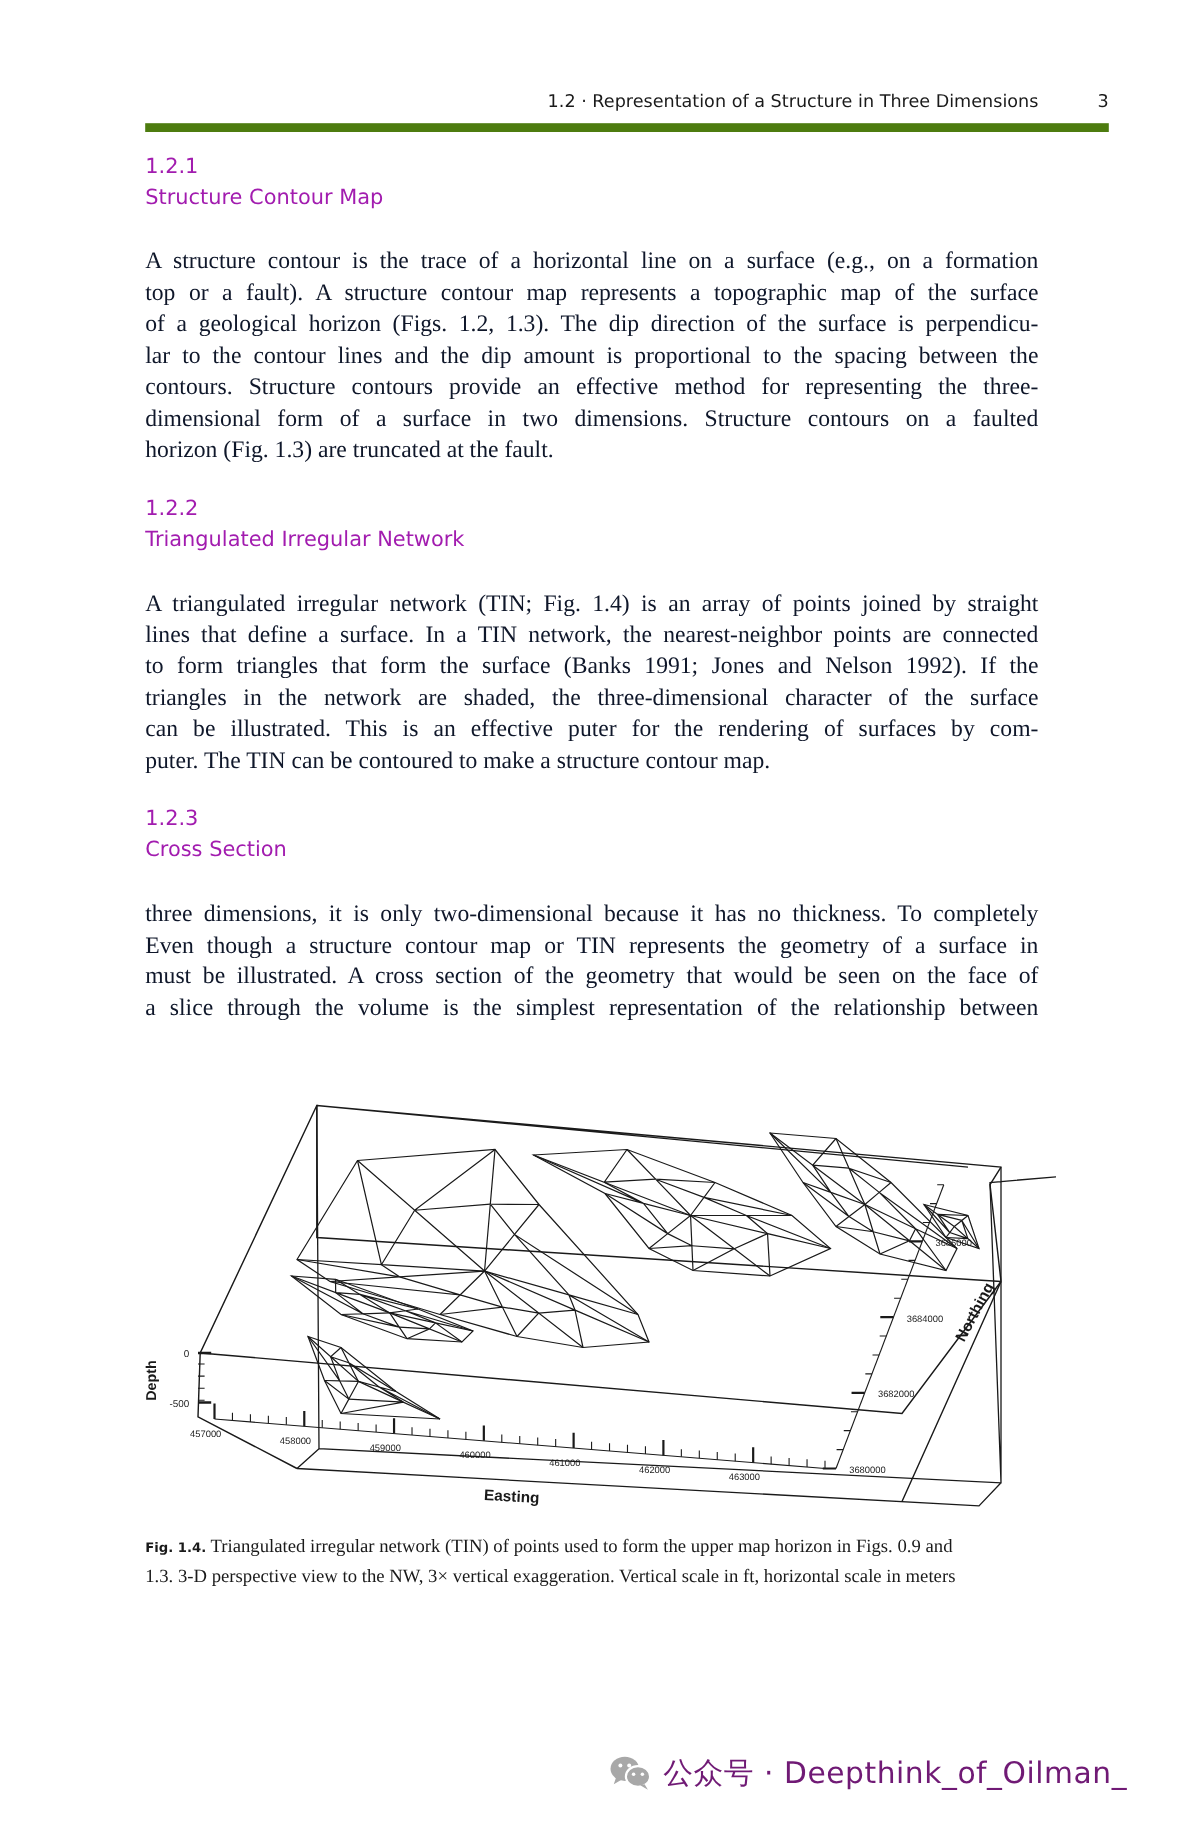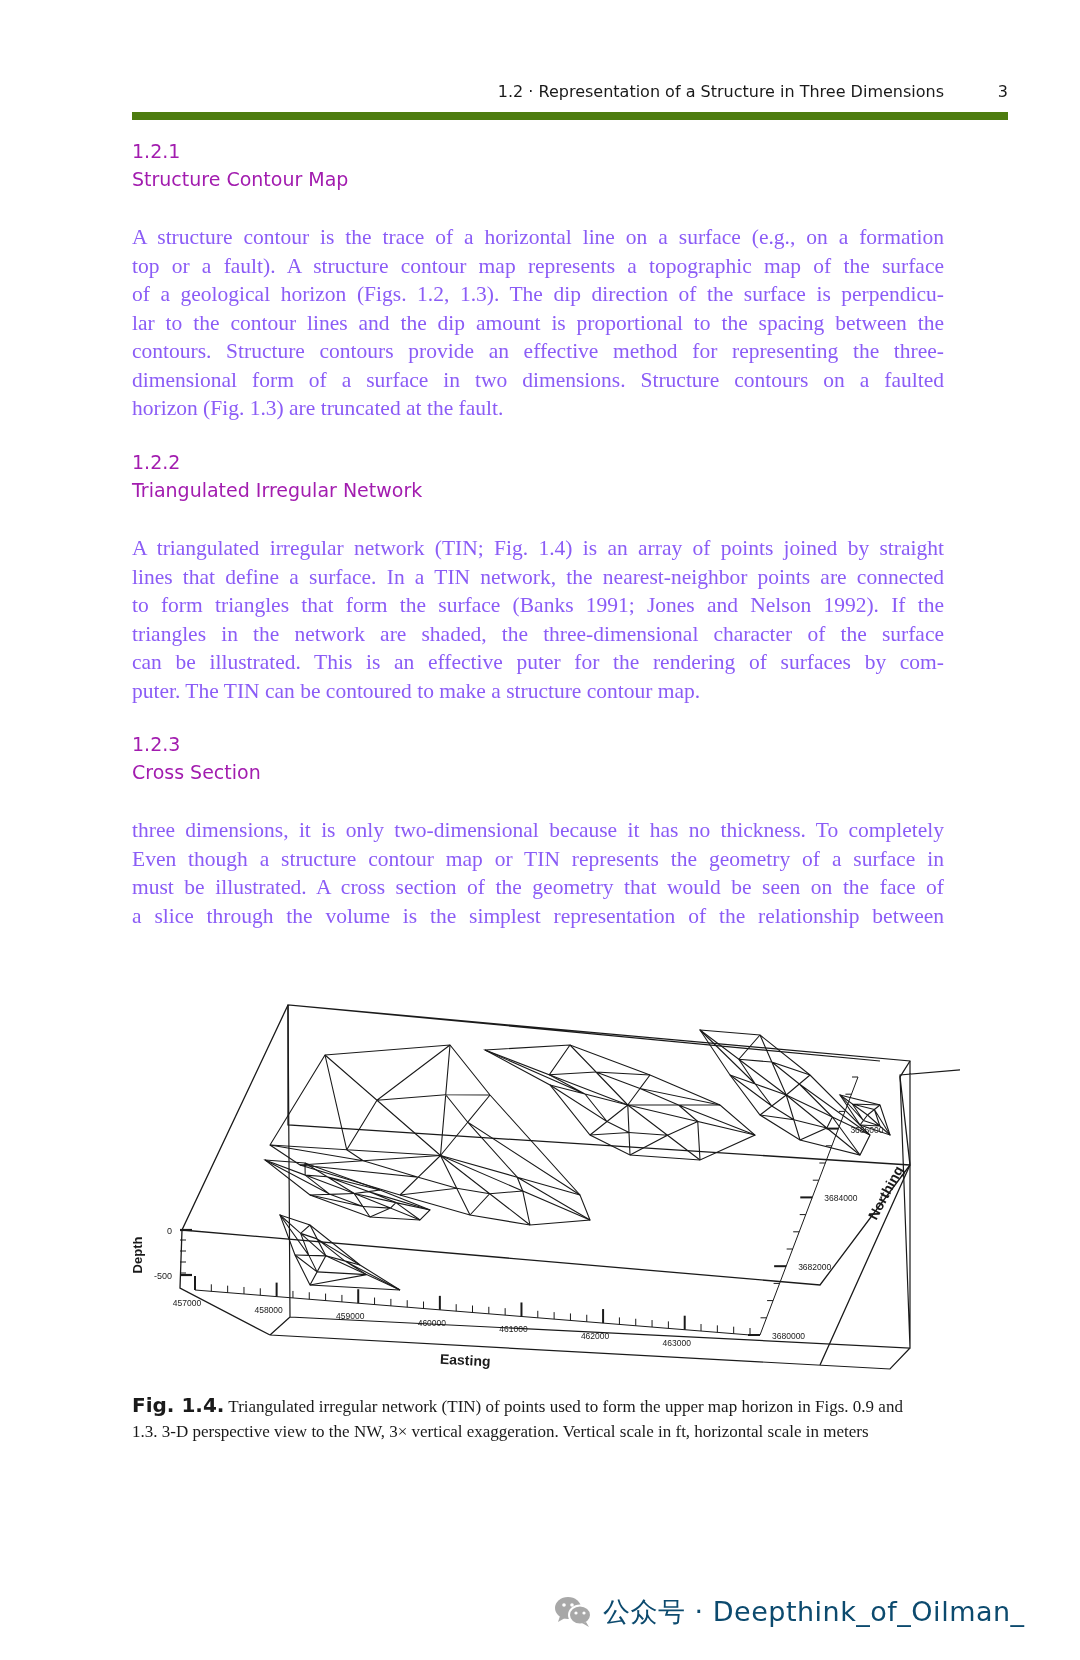--- a/index.html
+++ b/index.html
@@ -10,34 +10,34 @@
       font-family: "DejaVu Sans", sans-serif; font-size: 16px;
     }
     .running-head .rh-title { position: absolute; right: 64px; top: 4px; }
     .running-head .rh-page { position: absolute; right: 0px; top: 4px; }
     .sec-num, .sec-title {
       position: absolute; left: 132px; font-family: "DejaVu Sans", sans-serif; font-size: 19px; color: #a21caf;
     }
     .para {
       position: absolute; left: 132px; width: 812px;
       font-family: "Liberation Serif", serif; font-size: 21.5px; line-height: 28.5px;
-      text-align: justify; color: #8b5cf6;
+      text-align: justify; color: #0f172a;
     }
     .para span { display: block; text-align: justify; text-align-last: justify; white-space: nowrap; }
     .para span.last { text-align-last: left; }
     #figure { position: absolute; left: 120px; top: 985px; width: 840px; height: 400px; }
     .caption {
       position: absolute; left: 132px; top: 1393px; width: 812px;
       font-family: "Liberation Serif", serif; font-size: 17px; line-height: 25px; color: #1a1a1a;
     }
     .caption span.line { display: block; white-space: nowrap; }
-    .caption .fig-label { font-family: "DejaVu Sans", sans-serif; font-weight: bold; font-size: 20px; }
+    .caption .fig-label { font-family: "DejaVu Sans", sans-serif; font-weight: bold; font-size: 12px; }
     .watermark {
       position: absolute; left: 553px; top: 1590px; height: 44px;
-      font-family: "DejaVu Sans", sans-serif; font-size: 27px; color: #0c4a6e;
+      font-family: "DejaVu Sans", sans-serif; font-size: 27px; color: #701a75;
       display: flex; align-items: center; gap: 8px; letter-spacing: 0.5px;
     }
     .watermark svg { width: 42px; height: 36px; }
   </style>
 </head>
 <body>
 
 <div class="running-head">
   <span class="rh-title">1.2 · Representation of a Structure in Three Dimensions</span>
   <span class="rh-page">3</span>

